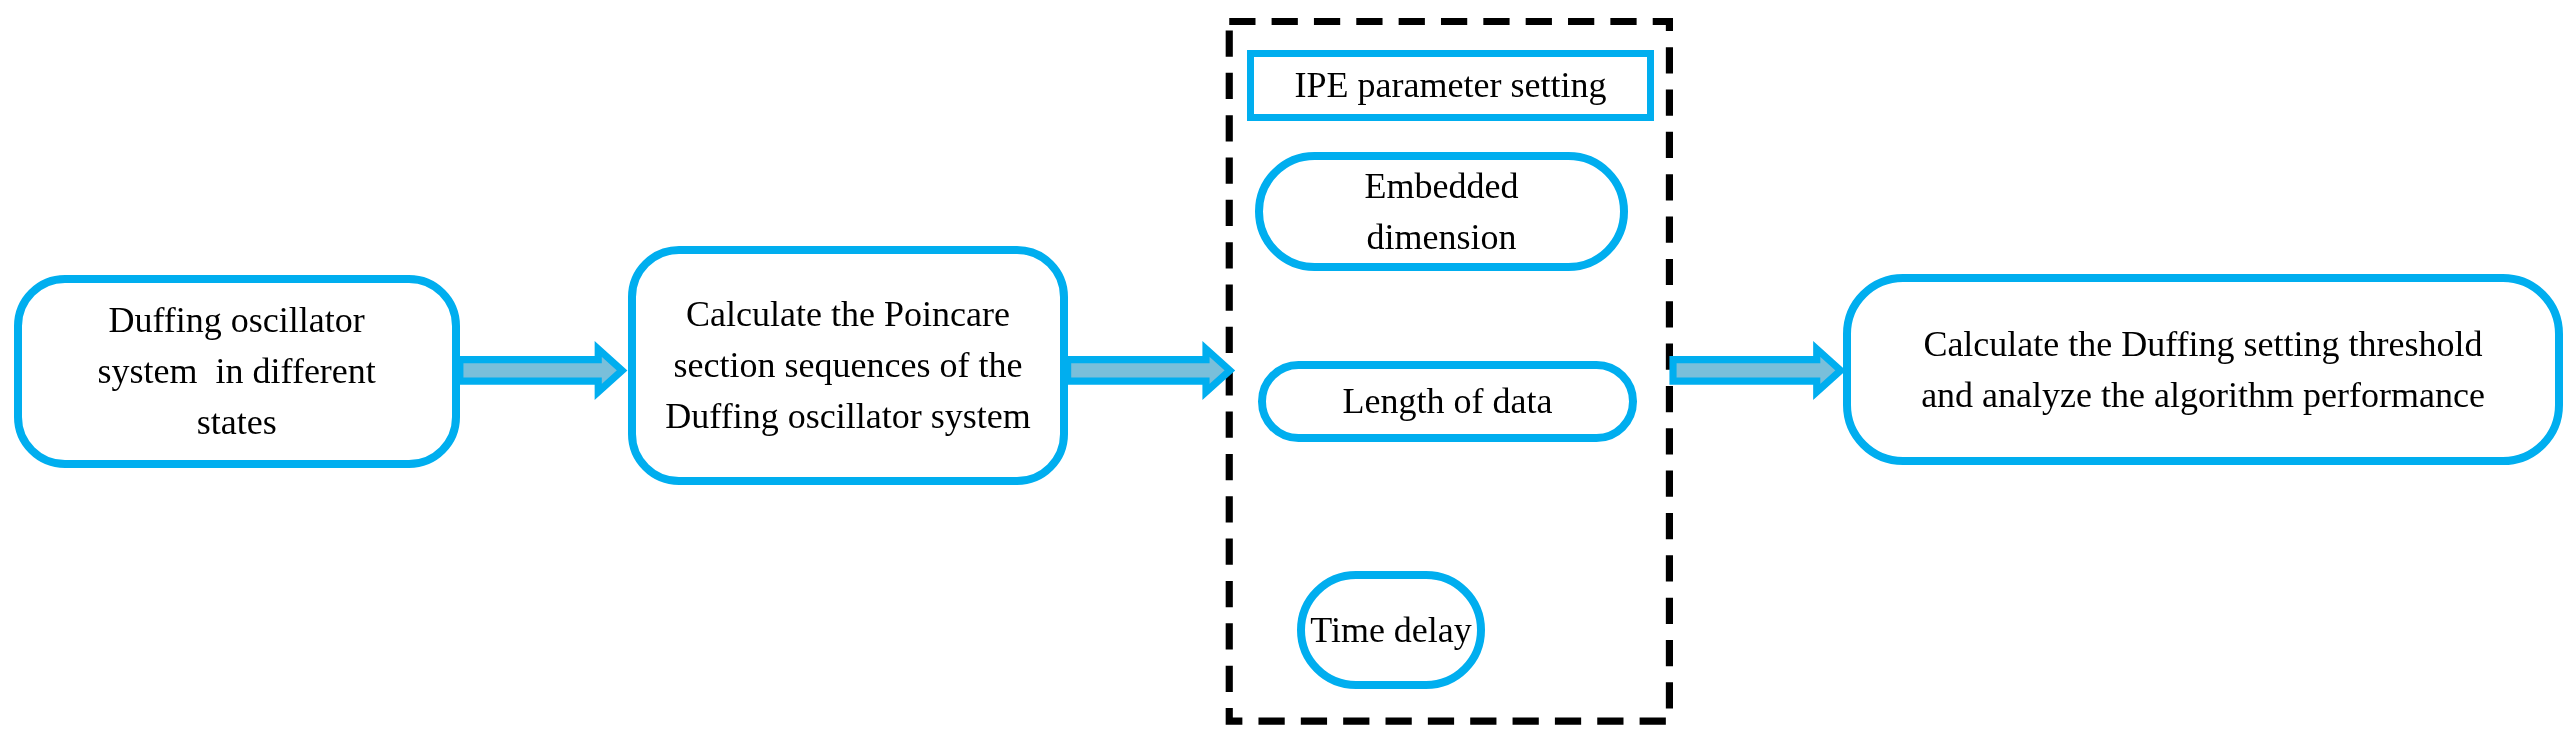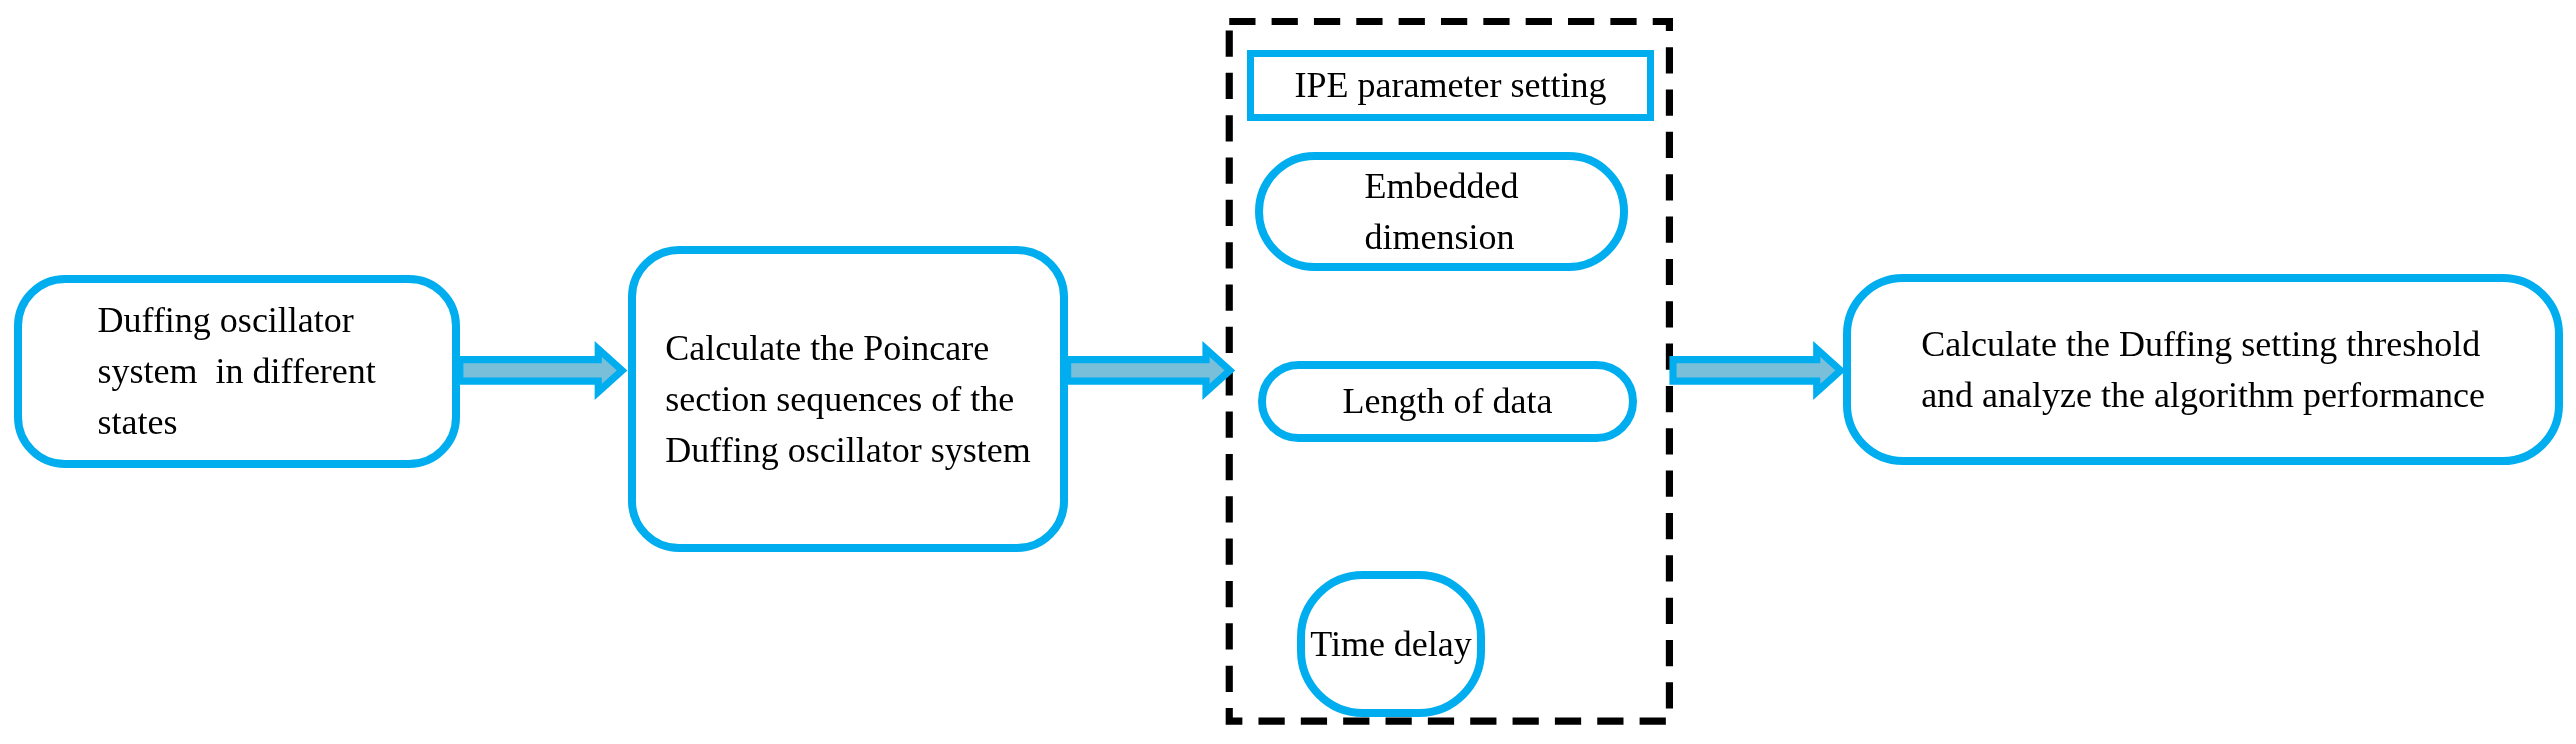--- a/index.html
+++ b/index.html
@@ -9,31 +9,31 @@
   }
   html,body{margin:0;padding:0;background:#ffffff;}
   body{width:2576px;height:745px;position:relative;overflow:hidden;
        font-family:"Liberation Serif","DejaVu Serif",serif;}
   .canvas{position:absolute;left:0;top:0;width:2576px;height:745px;}
   .layer{position:absolute;left:0;top:0;width:2576px;height:745px;}
   .node{
     position:absolute;box-sizing:border-box;background:#ffffff;
     border:8.4px solid var(--accent);
     display:flex;align-items:center;justify-content:center;
-    color:#000;
+    text-align:center;color:#000;
     font-size:36px;line-height:51px;white-space:pre-wrap;
   }
   .box1{left:13.7px;top:275px;width:446px;height:193px;border-radius:51px;}
-  .box2{left:628px;top:246px;width:440px;height:306px;border-radius:51px;}
+  .box2{left:628px;top:246px;width:440px;height:239px;border-radius:51px;}
   .box4{left:1843px;top:274px;width:720px;height:191px;border-radius:60px;}
   .ipe-title{left:1247px;top:50px;width:407px;height:71px;border-width:7.8px;border-radius:0;}
   .pill{border-radius:66px;margin-top:16px;}
   .pill-embedded{left:1255px;top:136px;width:373px;height:119px;}
   .pill-length{left:1258px;top:345px;width:379px;height:81px;}
-  .pill-time{left:1297px;top:555px;width:188px;height:146px;font-family:Liberation Serif, serif;}
+  .pill-time{left:1297px;top:555px;width:188px;height:118px;font-family:Liberation Serif, serif;}
   .arrow{fill:var(--arrow_fill);stroke:var(--accent);stroke-width:12;stroke-linejoin:miter;}
   .dashed-rect{fill:none;stroke:var(--dash);stroke-width:12;stroke-dasharray:44 27;}
 </style>
 </head>
 <body>
 
 <div class="canvas">
 
   <svg class="layer" viewBox="0 0 4319 1249">
     <rect class="dashed-rect" x="2061" y="36" width="738" height="1173"></rect>

